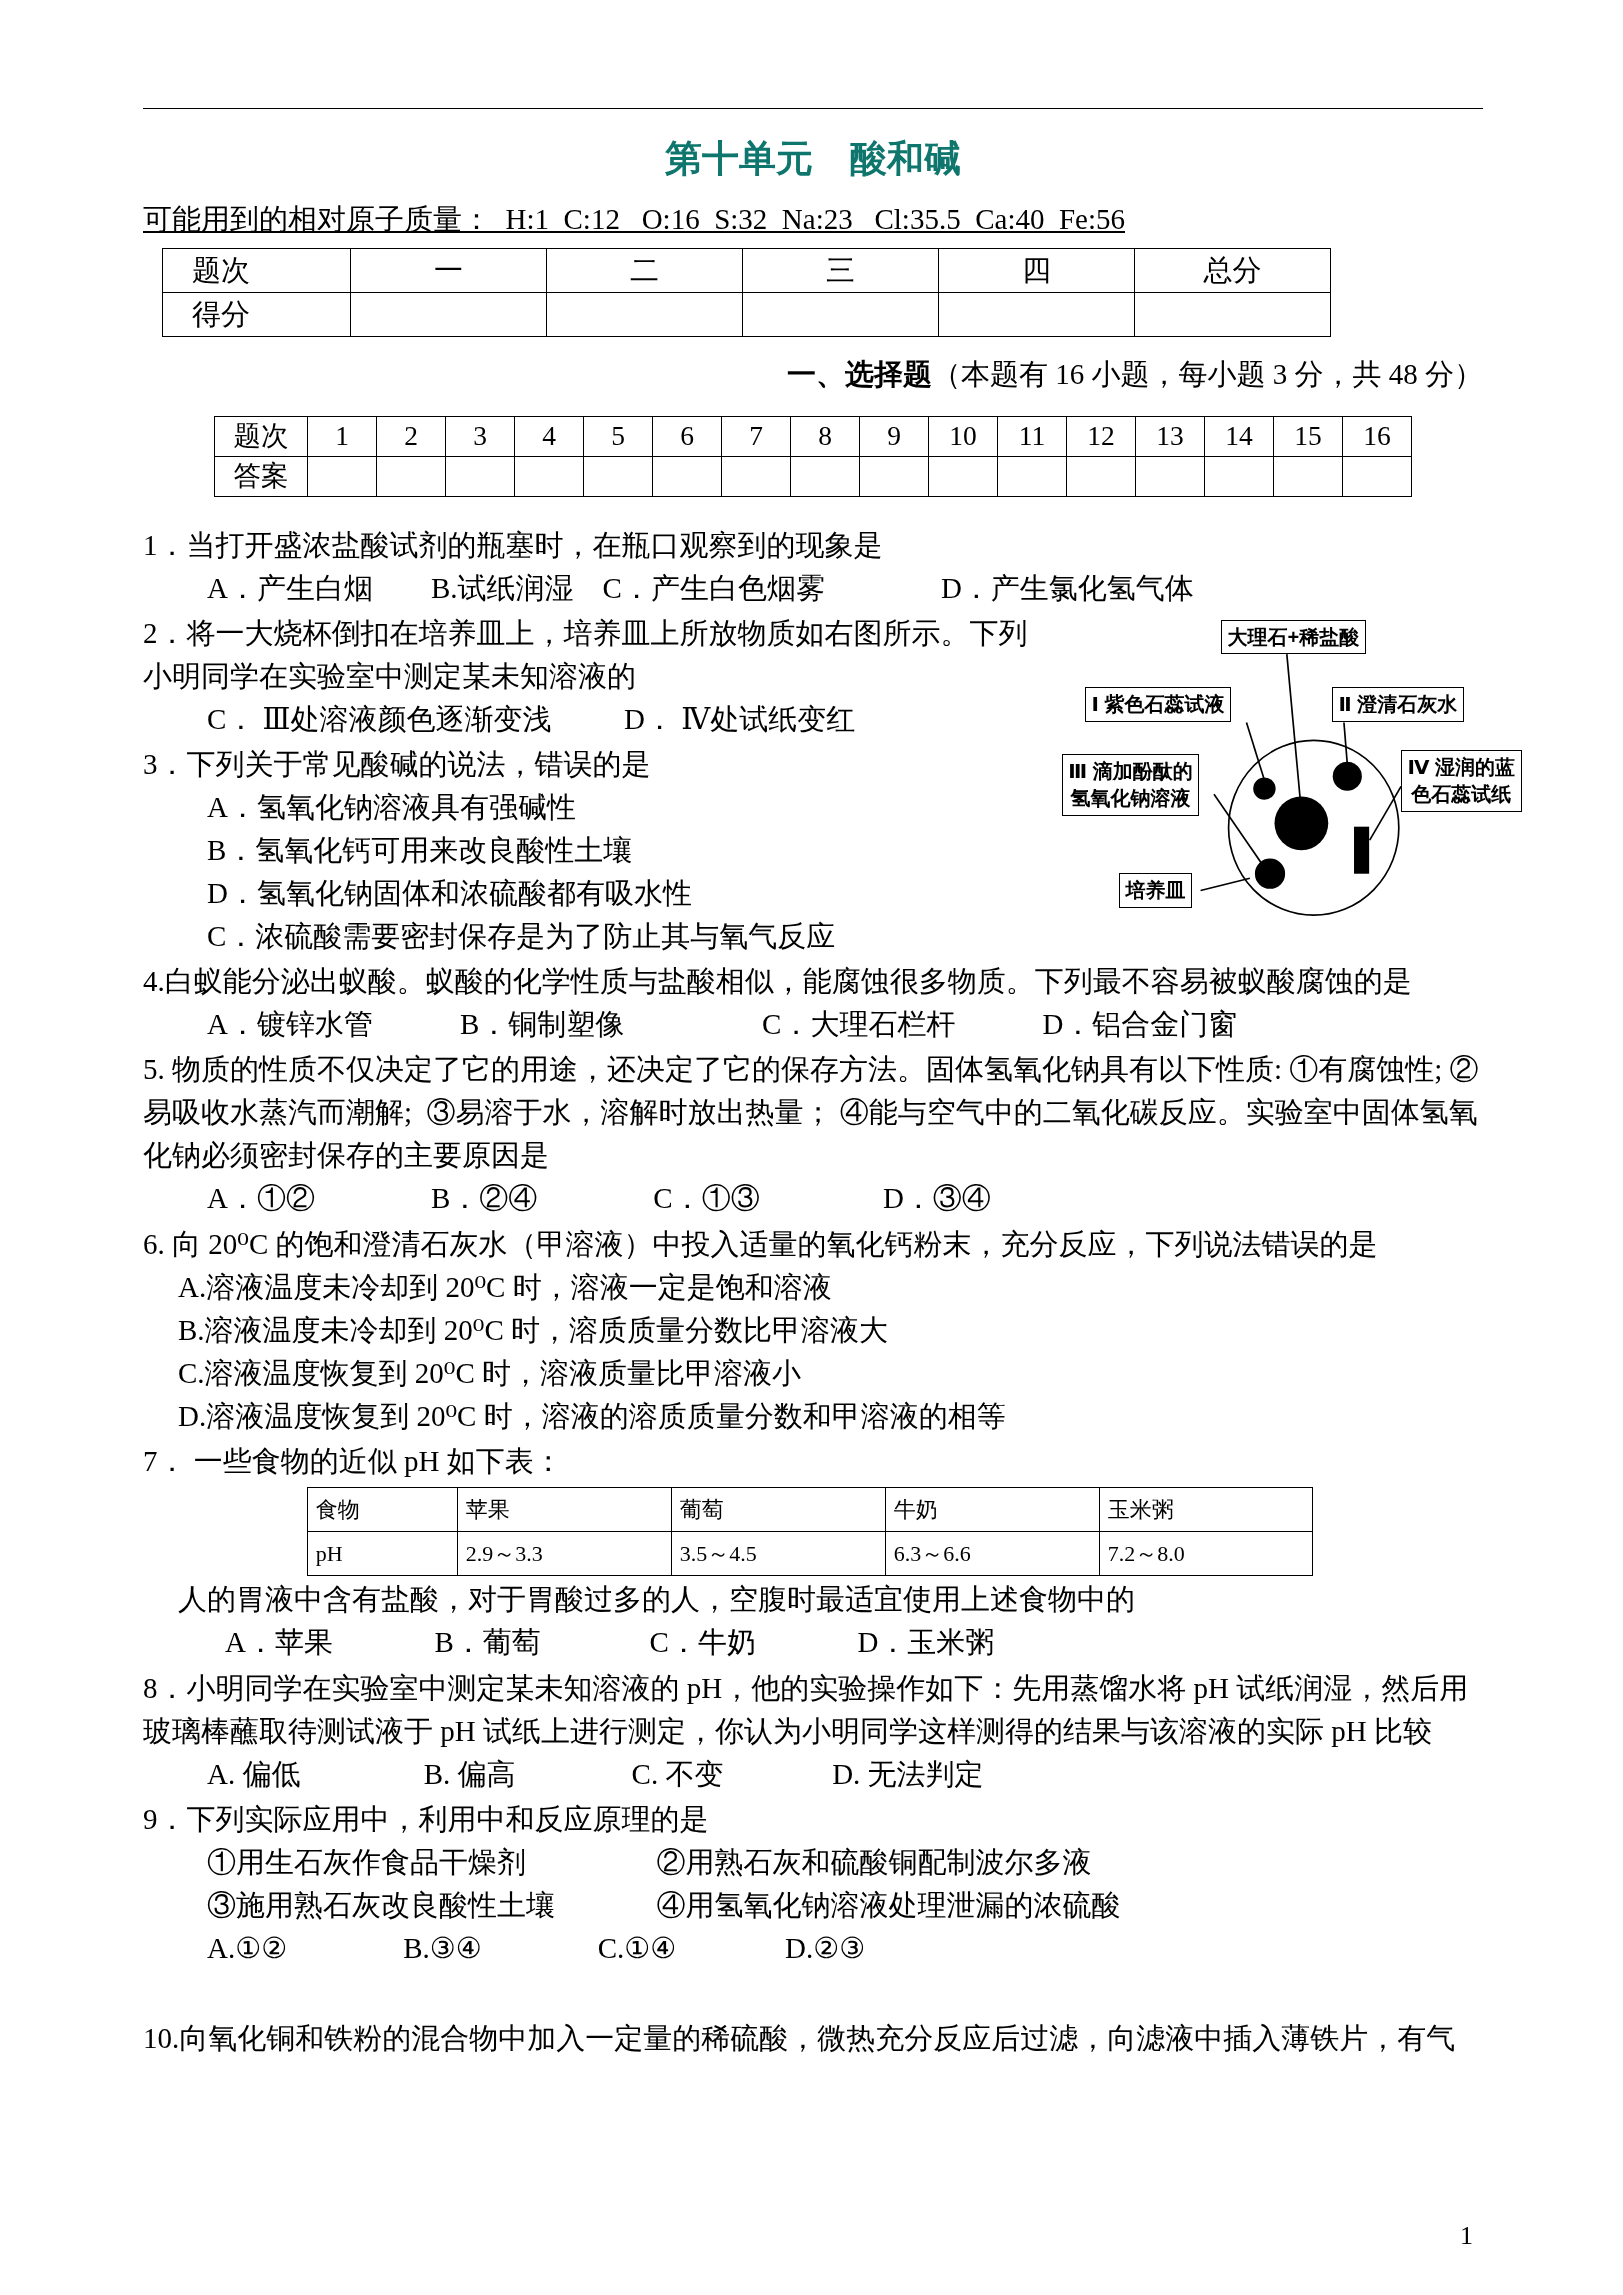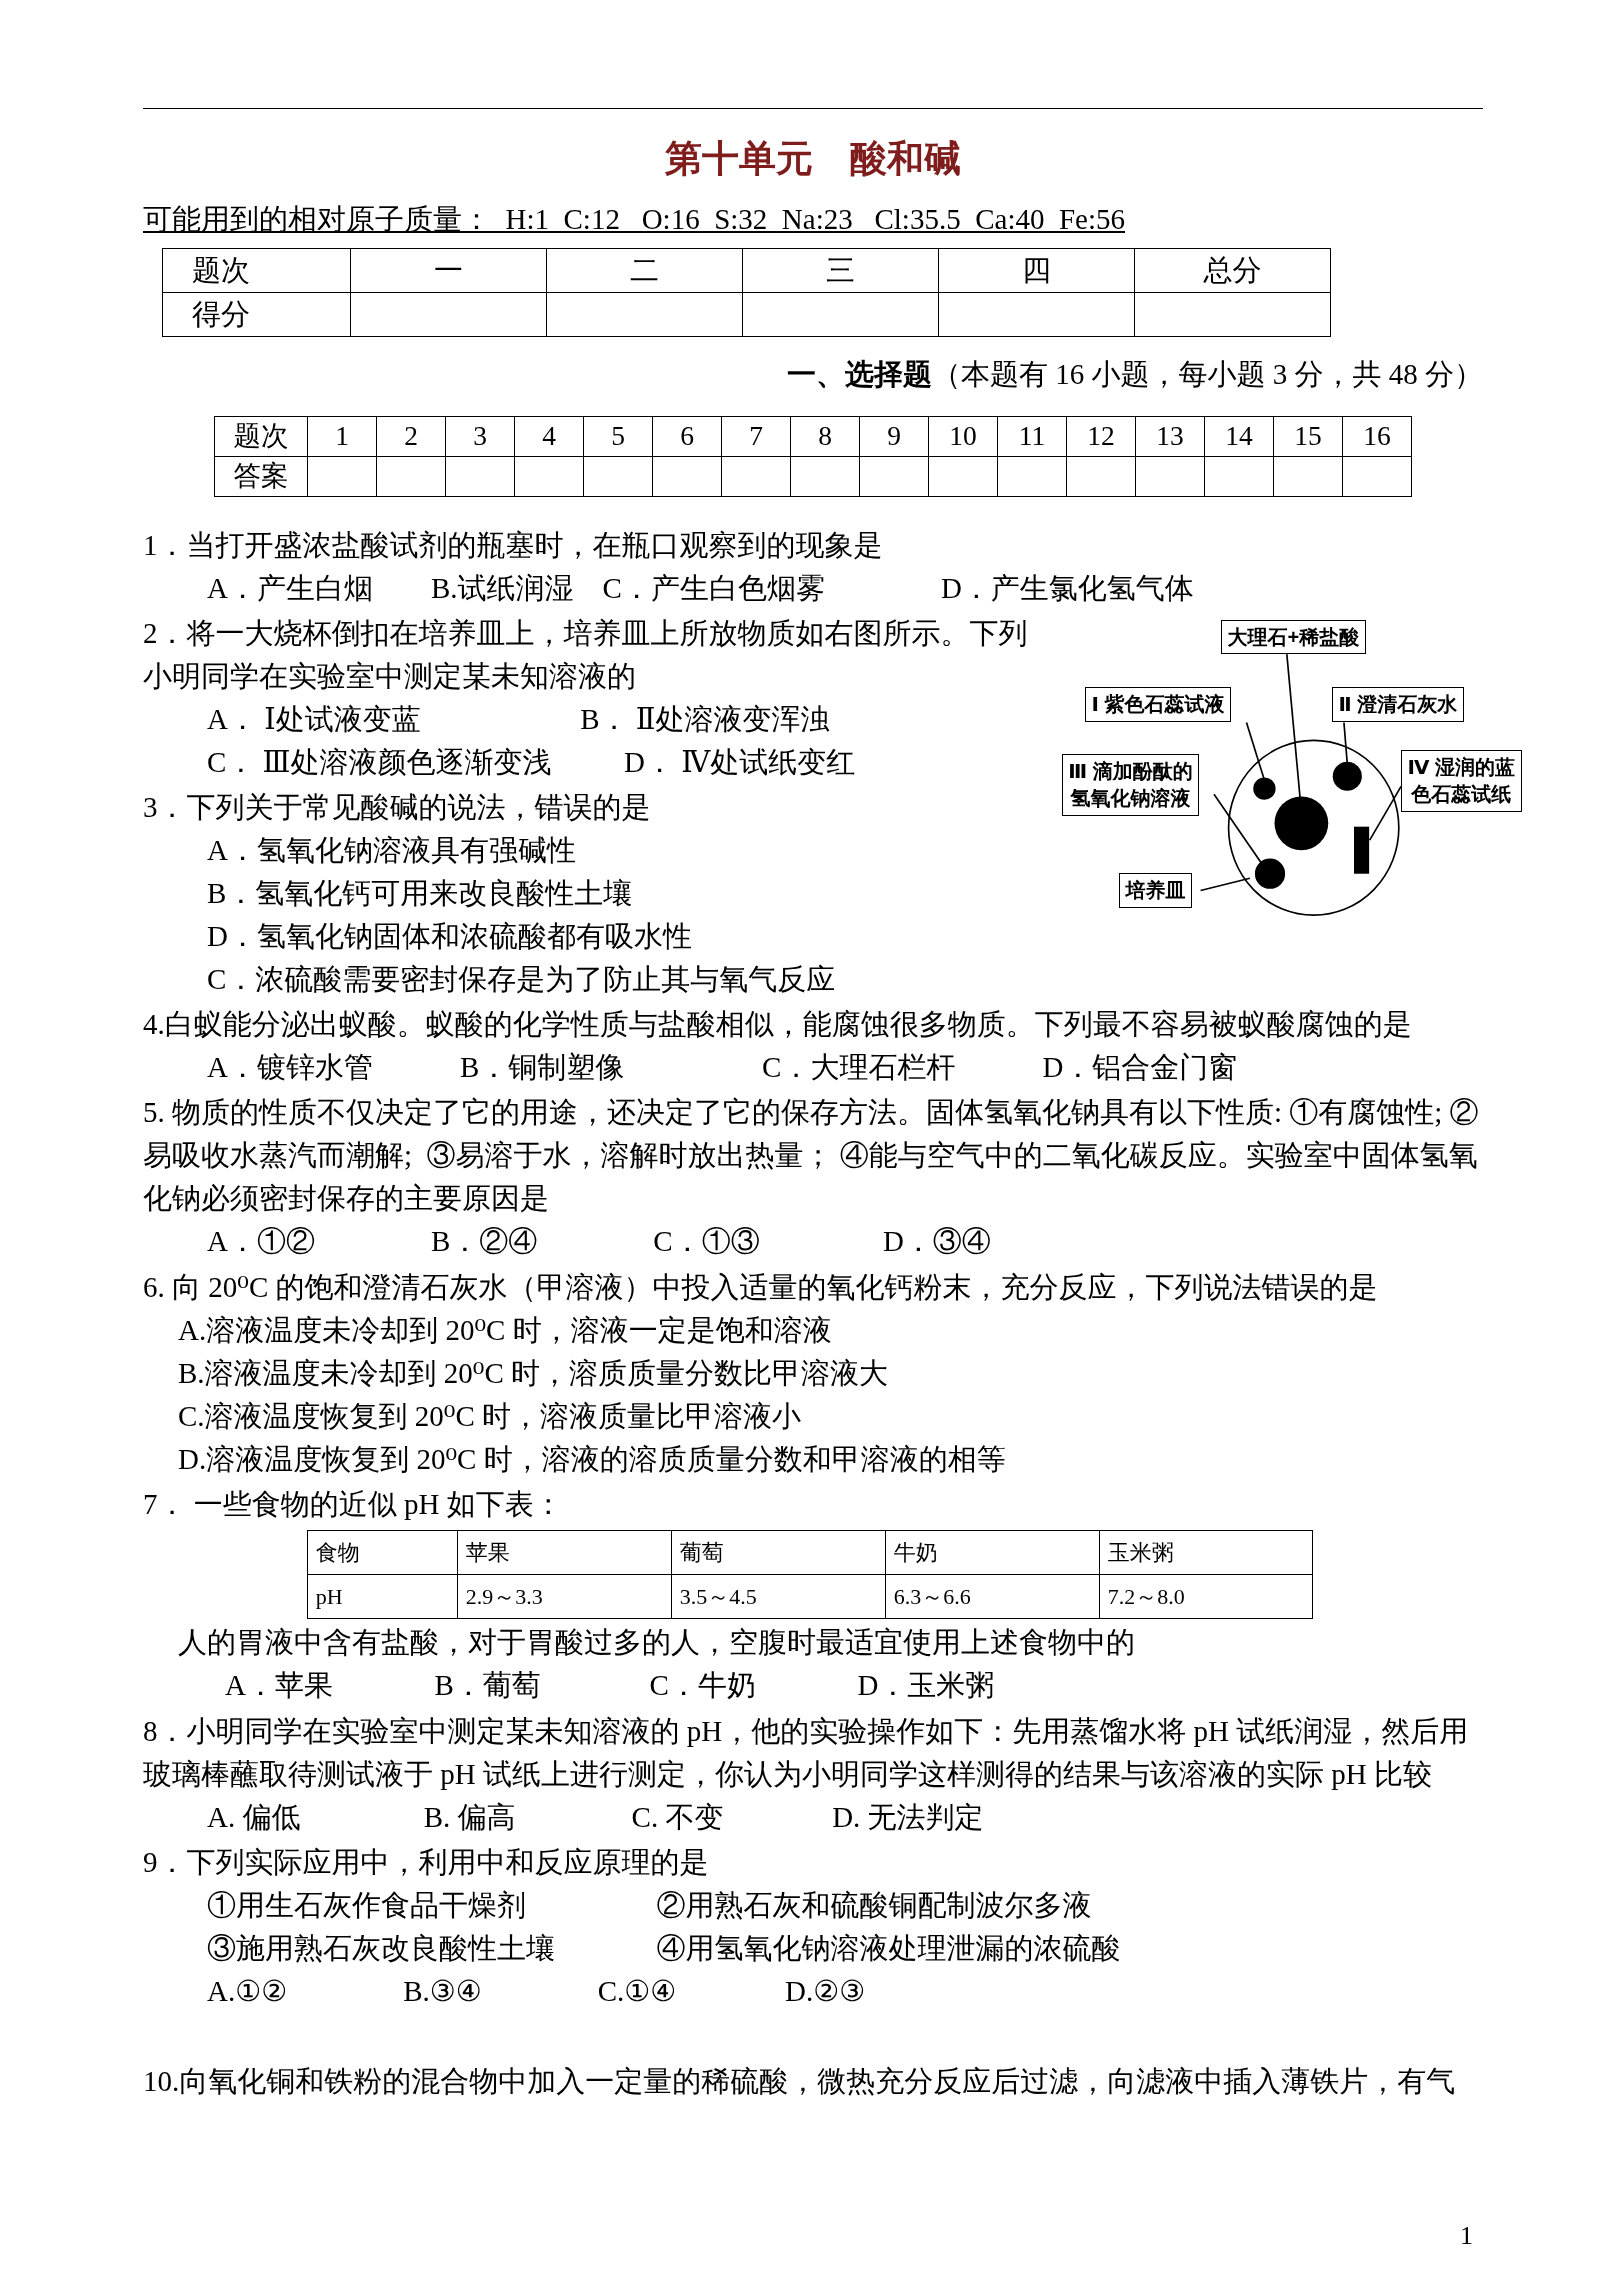--- a/index.html
+++ b/index.html
@@ -4,21 +4,21 @@
 <style>
   * { margin:0; padding:0; box-sizing:border-box; }
   body {
     width:1623px; height:2295px;
     background:#ffffff; color:#000;
     font-family:"Liberation Serif","DejaVu Serif",serif;
     font-size:29px; position:relative; overflow:hidden;
   }
   .content { padding:108px 140px 0 143px; }
   .toprule { border-top:1.7px solid #000; height:0; }
-  .title { text-align:center; font-size:37px; font-weight:bold; color:#7f1d1d; margin-top:28px; line-height:1.2; }
+  .title { text-align:center; font-size:37px; font-weight:bold; color:#0f766e; margin-top:28px; line-height:1.2; }
   .atomic { margin-top:17px; line-height:43px; white-space:pre-wrap;text-decoration:underline; }
 
   table { border-collapse:collapse; table-layout:fixed; }
   td { border:1.7px solid #000; overflow:hidden; }
 
   .score-table { margin-left:19px; margin-top:6.7px; width:1166px; }
   .score-table td { height:44px; text-align:center; font-size:29px; }
   .score-table td.rowhead { text-align:left; padding-left:29px; }
 
   .section-head { margin-top:14.6px; line-height:45px; white-space:pre-wrap;text-align:right; }
@@ -183,21 +183,20 @@
         <div class="dlabel" style="left:276px; top:72px;">Ⅱ 澄清石灰水</div>
         <div class="dlabel" style="left:5.6px; top:139px;">Ⅲ 滴加酚酞的
 氢氧化钠溶液</div>
         <div class="dlabel" style="left:345px; top:135px;">Ⅳ 湿润的蓝
 色石蕊试纸</div>
         <div class="dlabel" style="left:63px; top:258px;">培养皿</div>
       </div>
 
       <div class="line">2．将一大烧杯倒扣在培养皿上，培养皿上所放物质如右图所示。下列</div>
       <div class="line">小明同学在实验室中测定某未知溶液的</div>
-      <div class="line ind">A． Ⅰ处试液变蓝                      B． Ⅱ处溶液变浑浊</div>
       <div class="line ind">C． Ⅲ处溶液颜色逐渐变浅          D． Ⅳ处试纸变红</div>
     </div>
 
     <div class="q">
       <div class="line">3．下列关于常见酸碱的说法，错误的是</div>
       <div class="line ind">A．氢氧化钠溶液具有强碱性</div>
       <div class="line ind">B．氢氧化钙可用来改良酸性土壤</div>
       <div class="line ind">D．氢氧化钠固体和浓硫酸都有吸水性</div>
       <div class="line ind">C．浓硫酸需要密封保存是为了防止其与氧气反应</div>
     </div>

